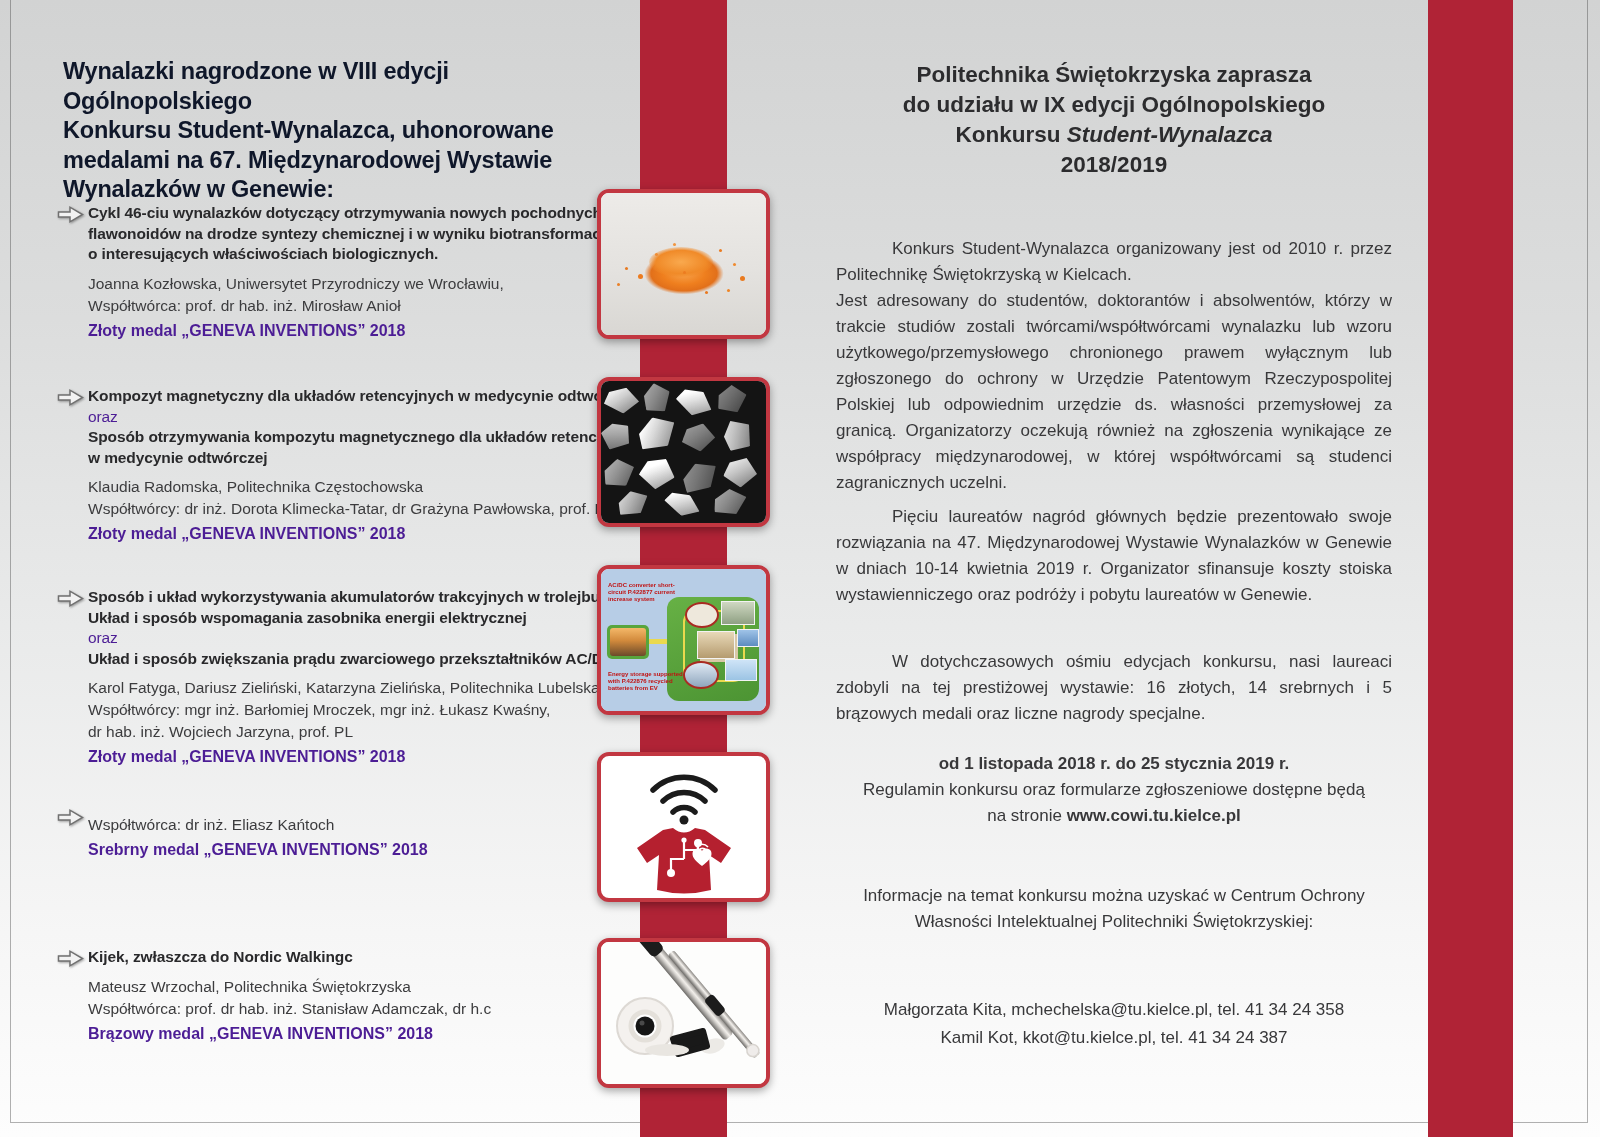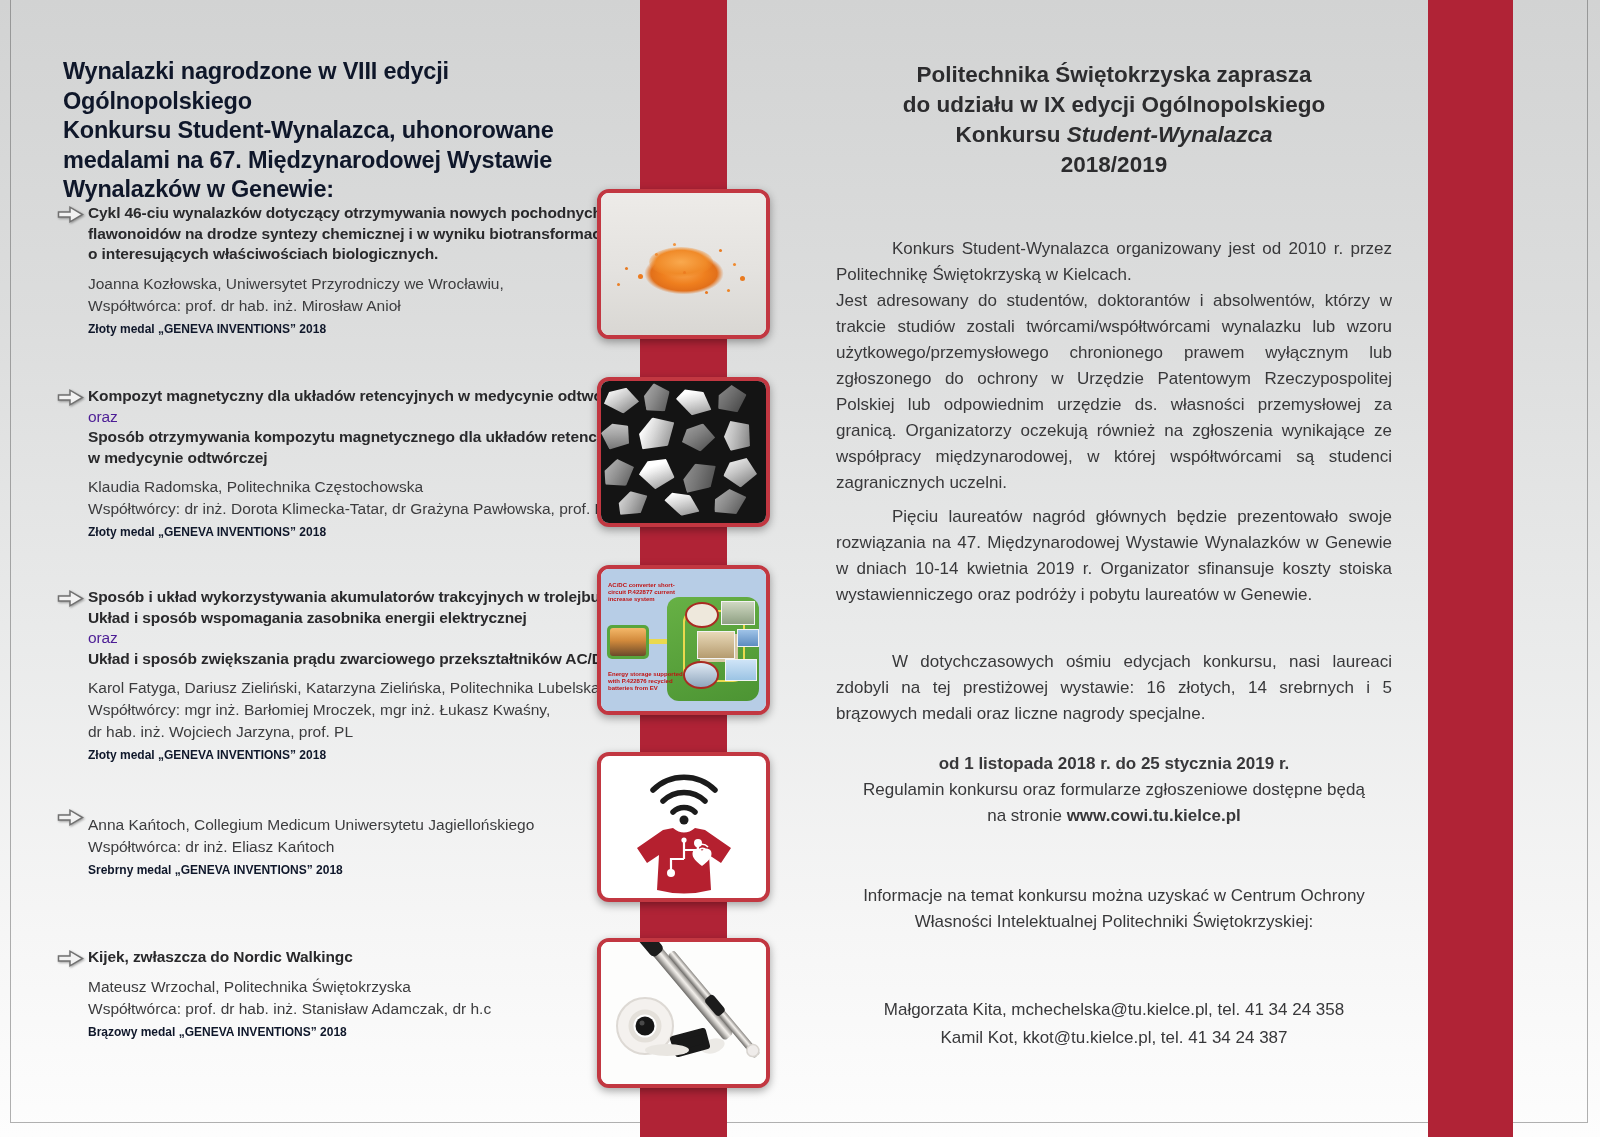--- a/index.html
+++ b/index.html
@@ -52,21 +52,21 @@
   .card svg{position:absolute;inset:0;}
   
   .lhead{position:absolute;left:63px;top:57px;width:560px;z-index:3;
          font-size:23.5px;font-weight:bold;line-height:29.5px;letter-spacing:-.2px;color:#0f172a;}
   .item{position:absolute;left:88px;width:545px;z-index:3;}
   .arrow{position:absolute;left:-31px;top:2px;width:27px;height:19px;filter:drop-shadow(1px 1.5px 1px rgba(0,0,0,.35));}
   .t{font-size:15.5px;font-weight:bold;line-height:20.5px;letter-spacing:-.1px;color:#29292b;white-space:nowrap;}
   .t.reg{font-weight:normal;color:#4c1d95;}
   .auth{margin-top:8px;}
   .auth div{font-size:15.5px;line-height:22px;color:#3c3c3e;white-space:nowrap;}
-  .medal{margin-top:5px;font-size:12px;font-weight:bold;color:#0f172a;white-space:nowrap;}
+  .medal{margin-top:5px;font-size:16px;font-weight:bold;color:#4c1d95;white-space:nowrap;}
   
   .rhead{position:absolute;left:836px;top:60px;width:556px;z-index:3;text-align:center;
          font-size:22.5px;font-weight:bold;line-height:30px;color:#2c2c2e;}
   .rhead .it{font-style:italic;}
   .para{position:absolute;left:836px;width:556px;z-index:3;font-size:17px;line-height:26px;
         text-align:justify;color:#38383a;}
   .indent{text-indent:56px;margin-top:36px;}
   .center{text-align:center;}
   .b{font-weight:bold;margin-top:21px;}
 </style>
@@ -130,21 +130,20 @@
     <div>dr hab. inż. Wojciech Jarzyna, prof. PL</div>
   </div>
   <div class="medal">Złoty medal „GENEVA INVENTIONS” 2018</div>
 </div>
 
 <div class="item" style="top:806px">
   <svg class="arrow" viewBox="0 0 27 19">
     <path d="M1.5 7 H13 V2.2 L25.5 9.5 L13 16.8 V12 H1.5 Z" fill="#f2f2f2" stroke="#707070" stroke-width="1.5"></path>
   </svg>
   <div class="auth">
-    <div>Anna Kańtoch, Collegium Medicum Uniwersytetu Jagiellońskiego</div>
     <div>Współtwórca: dr inż. Eliasz Kańtoch</div>
   </div>
   <div class="medal">Srebrny medal „GENEVA INVENTIONS” 2018</div>
 </div>
 
 <div class="item" style="top:947px">
   <svg class="arrow" viewBox="0 0 27 19">
     <path d="M1.5 7 H13 V2.2 L25.5 9.5 L13 16.8 V12 H1.5 Z" fill="#f2f2f2" stroke="#707070" stroke-width="1.5"></path>
   </svg>
   <div class="t">Kijek, zwłaszcza do Nordic Walkingc</div>

